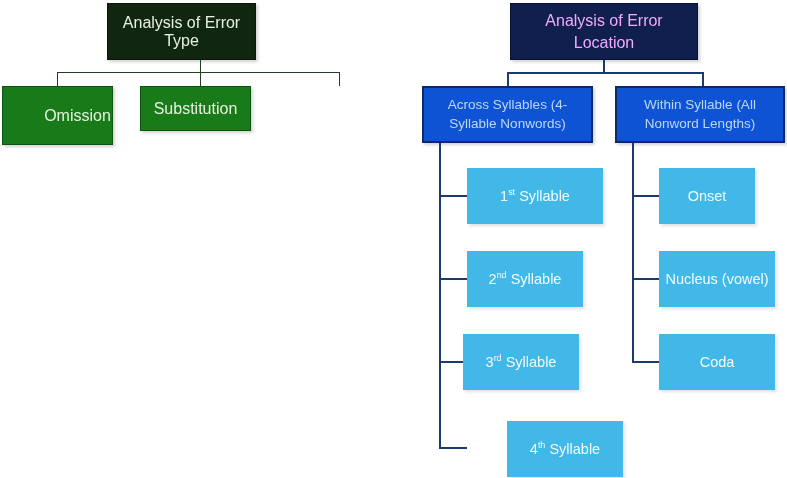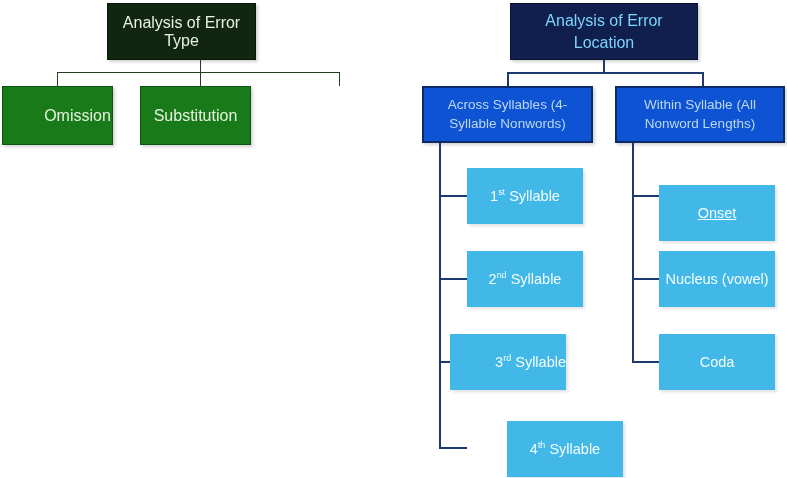--- a/index.html
+++ b/index.html
@@ -28,21 +28,21 @@
   }
   .type-child {
     background: var(--type-child-fill);
     border: 1px solid #0e5511;
     color: #e6f2e0;
     font-size: 16px;
   }
   .loc-header {
     background: var(--location-header-fill);
     border: 1px solid #0a142e;
-    color: #7dd3fc;
+    color: #f0abfc;
     font-size: 16px;
     line-height: 1.35;
     padding: 0 14px;
   }
   .loc-branch {
     background: var(--location-branch-fill);
     border: 2px solid #0d2a66;
     color: #bdd8f1;
     font-size: 13.5px;
     line-height: 1.35;
@@ -67,53 +67,53 @@
 
   <div class="box type-header" style="left:107px; top:3px; width:149px; height:57px;">Analysis of Error Type</div>
 
   <div class="line line-green" style="left:200px; top:60px; width:1px; height:13px;"></div>
   <div class="line line-green" style="left:57px;  top:72px; width:283px; height:1px;"></div>
   <div class="line line-green" style="left:57px;  top:72px; width:1px; height:14px;"></div>
   <div class="line line-green" style="left:200px; top:72px; width:1px; height:14px;"></div>
   <div class="line line-green" style="left:339px; top:72px; width:1px; height:14px;"></div>
 
   <div class="box type-child" style="left:2px;   top:86px; width:111px; height:59px;padding-left:40px;">Omission</div>
-  <div class="box type-child" style="left:140px; top:86px; width:111px; height:59px;">Substitution</div>
+  <div class="box type-child" style="left:140px; top:86px; width:111px; height:45px;">Substitution</div>
 
   <div class="box loc-header" style="left:510px; top:3px; width:188px; height:57px;">Analysis of Error Location</div>
 
   <div class="line line-blue" style="left:603px; top:60px; width:2px; height:12px;"></div>
   <div class="line line-blue" style="left:507px; top:72px; width:197px; height:2px;"></div>
   <div class="line line-blue" style="left:507px; top:72px; width:2px; height:14px;"></div>
   <div class="line line-blue" style="left:702px; top:72px; width:2px; height:14px;"></div>
 
   <div class="box loc-branch" style="left:422px; top:86px; width:171px; height:57px;">Across Syllables (4-Syllable Nonwords)</div>
   <div class="box loc-branch" style="left:615px; top:86px; width:170px; height:57px;">Within Syllable (All Nonword Lengths)</div>
 
   <div class="line line-blue" style="left:439px; top:143px; width:2px; height:306px;"></div>
   <div class="line line-blue" style="left:439px; top:195px; width:28px; height:2px;"></div>
   <div class="line line-blue" style="left:439px; top:278px; width:28px; height:2px;"></div>
   <div class="line line-blue" style="left:439px; top:361px; width:28px; height:2px;"></div>
   <div class="line line-blue" style="left:439px; top:447px; width:28px; height:2px;"></div>
 
-  <div class="box leaf" style="left:467px; top:168px; width:116px; height:56px;">
+  <div class="box leaf" style="left:467px; top:168px; width:136px; height:56px;">
     <span><span>1</span><sup>st</sup><span> Syllable</span></span>
   </div>
   <div class="box leaf" style="left:467px; top:251px; width:116px; height:56px;align-items:center;">
     <span><span>2</span><sup>nd</sup><span> Syllable</span></span>
   </div>
-  <div class="box leaf" style="left:450px; top:334px; width:116px; height:56px;justify-content:flex-end;">
+  <div class="box leaf" style="left:463px; top:334px; width:116px; height:56px;">
     <span><span>3</span><sup>rd</sup><span> Syllable</span></span>
   </div>
   <div class="box leaf" style="left:467px; top:421px; width:116px; height:56px;margin-left:40px;">
     <span><span>4</span><sup>th</sup><span> Syllable</span></span>
   </div>
 
   <div class="line line-blue" style="left:632px; top:143px; width:2px; height:220px;"></div>
   <div class="line line-blue" style="left:632px; top:195px; width:27px; height:2px;"></div>
   <div class="line line-blue" style="left:632px; top:278px; width:27px; height:2px;"></div>
   <div class="line line-blue" style="left:632px; top:361px; width:27px; height:2px;"></div>
 
-  <div class="box leaf" style="left:659px; top:185px; width:116px; height:56px;text-decoration:underline;">Onset</div>
+  <div class="box leaf" style="left:659px; top:168px; width:96px; height:56px;">Onset</div>
   <div class="box leaf" style="left:659px; top:334px; width:116px; height:56px;">Coda</div>
   <div class="box leaf" style="left:659px; top:251px; width:116px; height:56px;">Nucleus (vowel)</div>
 
 </div>
 
 </body></html>

